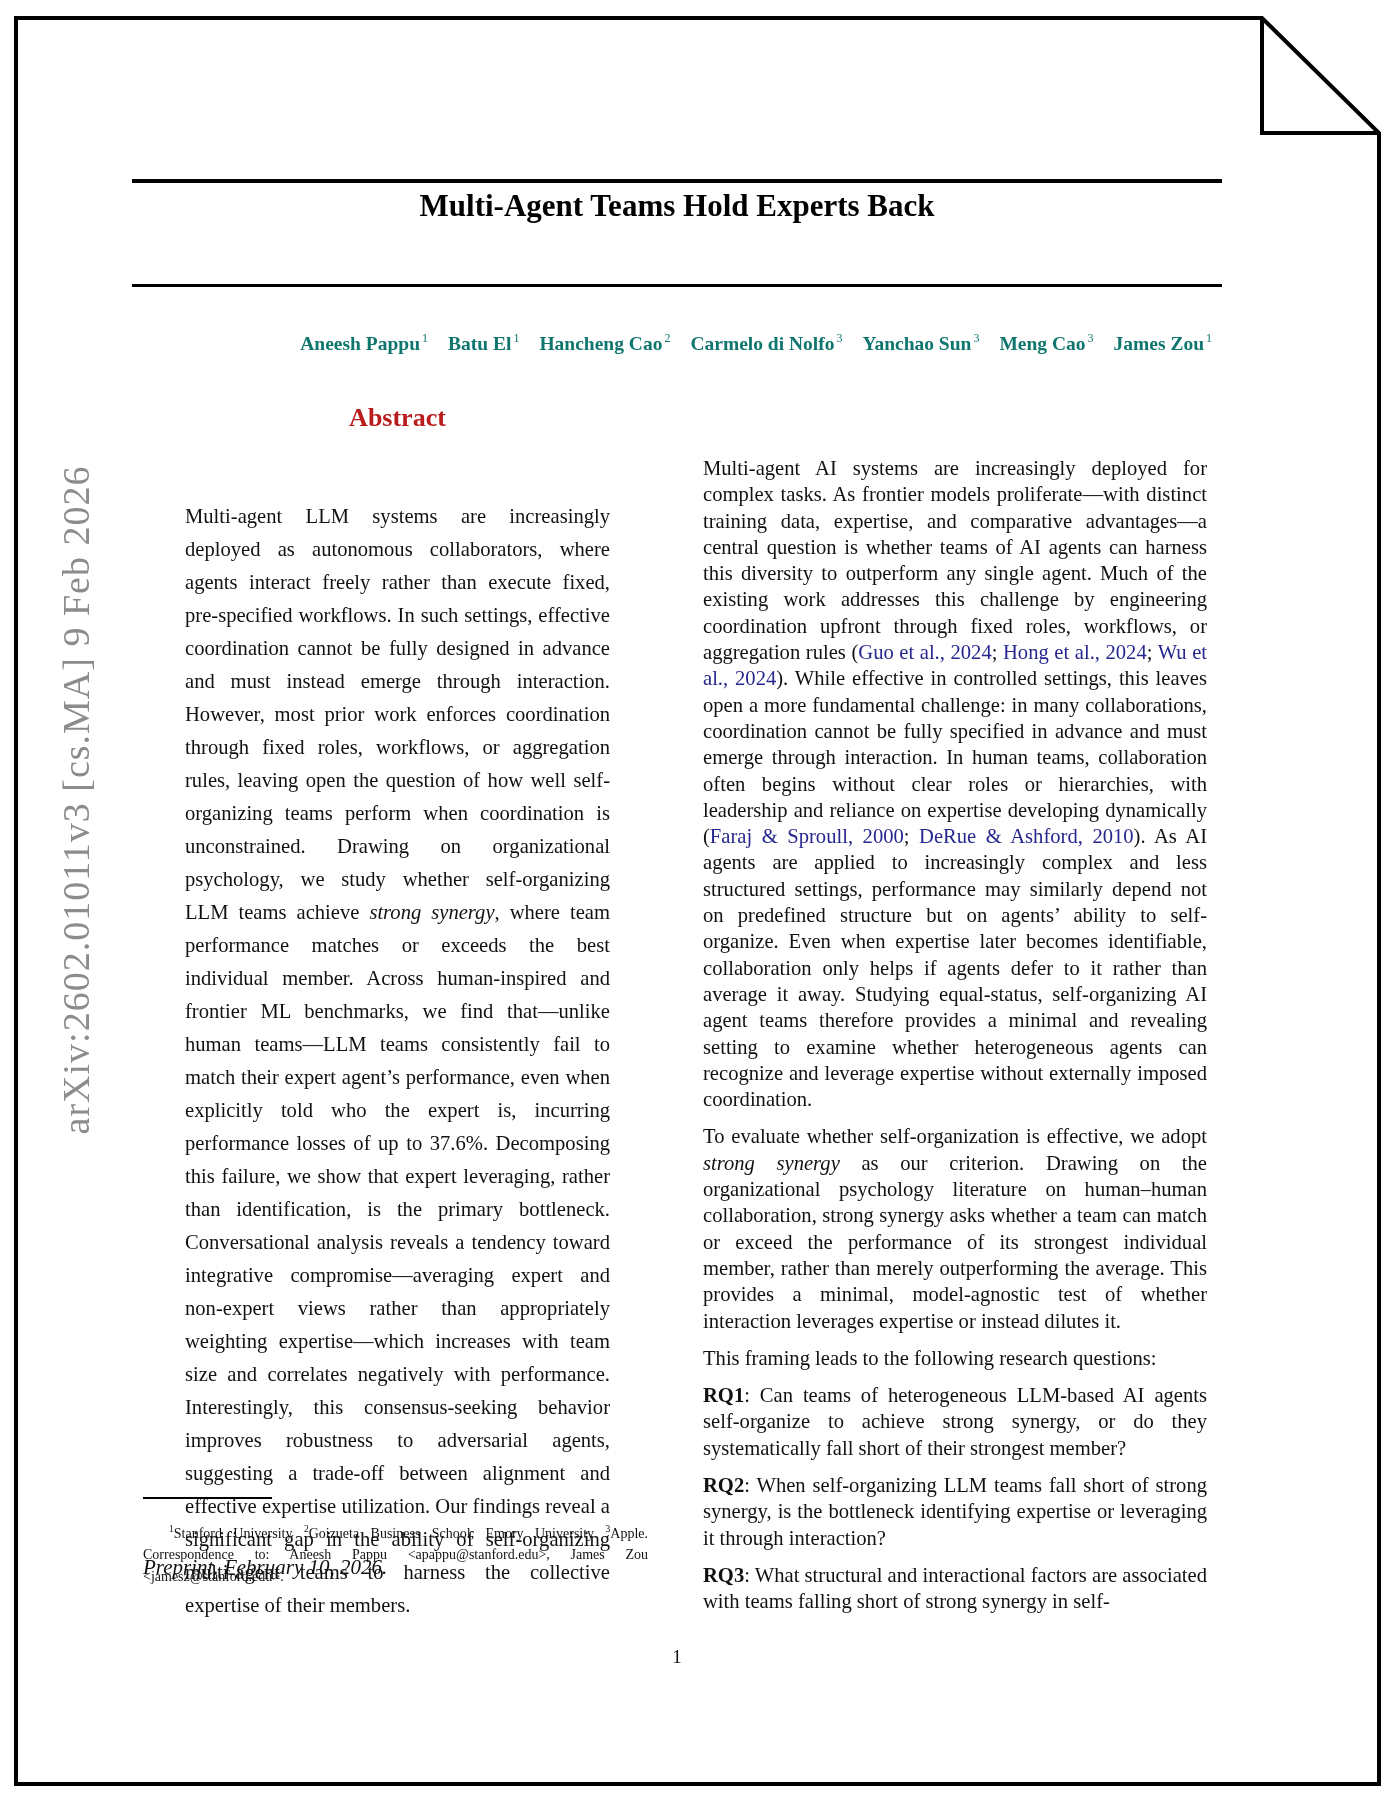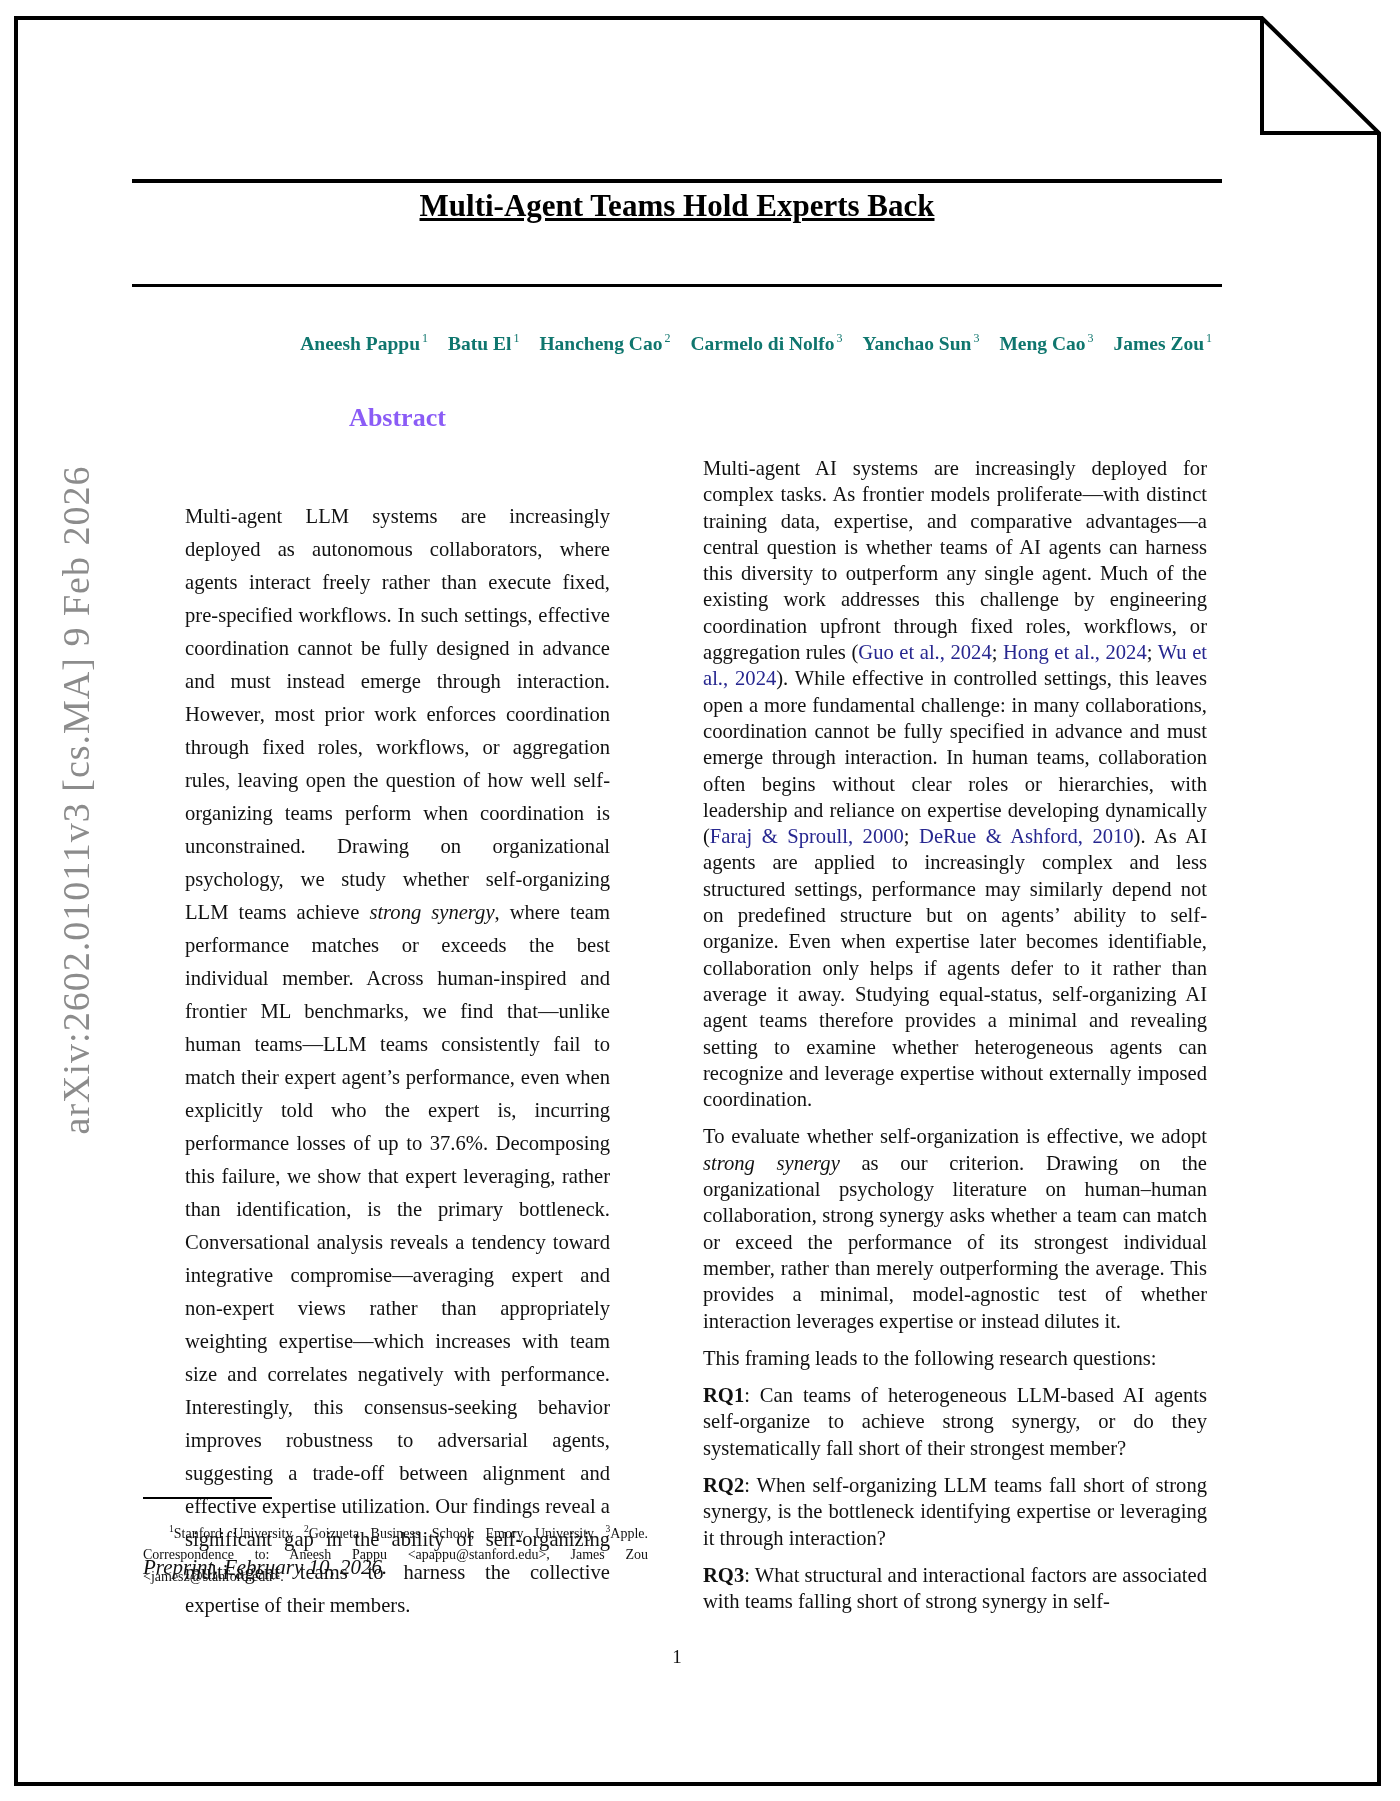--- a/index.html
+++ b/index.html
@@ -24,34 +24,34 @@
     letter-spacing:1px;
   }
 
   .rule{position:absolute;left:132px;width:1090px;background:#000;}
   .rule-top{top:179px;height:4px;}
   .rule-mid{top:284px;height:3px;}
 
   .title{
     position:absolute;left:132px;top:188px;width:1090px;
     margin:0;text-align:center;
-    font-size:31px;font-weight:bold;color:#000;text-decoration:underline;
+    font-size:31px;font-weight:bold;color:#000;
   }
 
   .authors{
     position:absolute;left:132px;top:331px;width:1090px;
     text-align:right;font-size:19.5px;font-weight:bold;color:#0f766e;
     white-space:nowrap;
   }
   .author{margin:0 10px;}
   .author sup.affil{font-size:12px;font-weight:400;margin-left:2px;}
 
   .abs-head{
     position:absolute;left:185px;top:403px;width:425px;
-    text-align:center;font-size:26px;font-weight:bold;color:#8b5cf6;
+    text-align:center;font-size:26px;font-weight:bold;color:#b91c1c;
   }
   .abs-body{
     position:absolute;left:185px;top:500px;width:425px;
     font-size:20.6px;line-height:33px;
     text-align:justify;hyphens:auto;-webkit-hyphens:auto;
   }
 
   .fn-rule{position:absolute;left:143px;top:1497px;width:129px;height:2px;background:#000;}
   .footnote{
     position:absolute;left:143px;top:1519px;width:505px;

